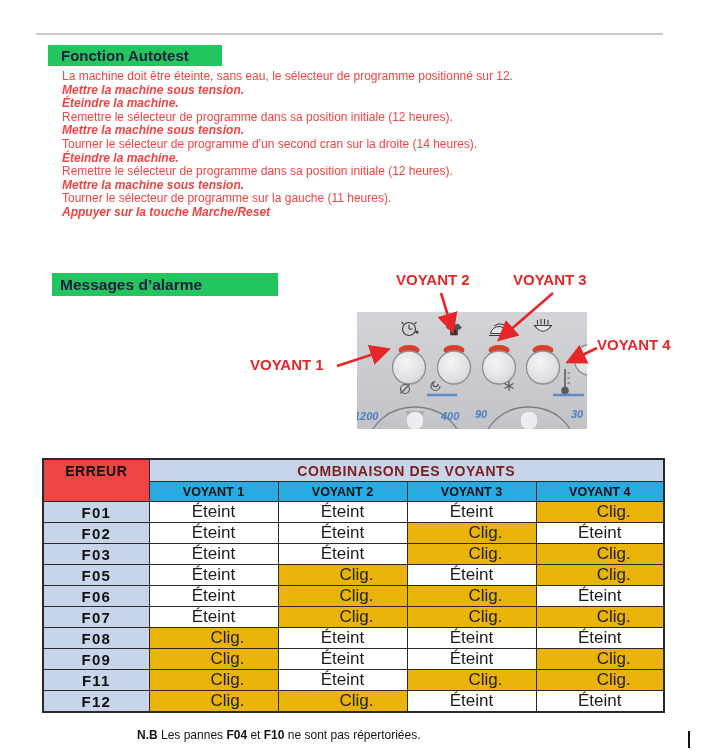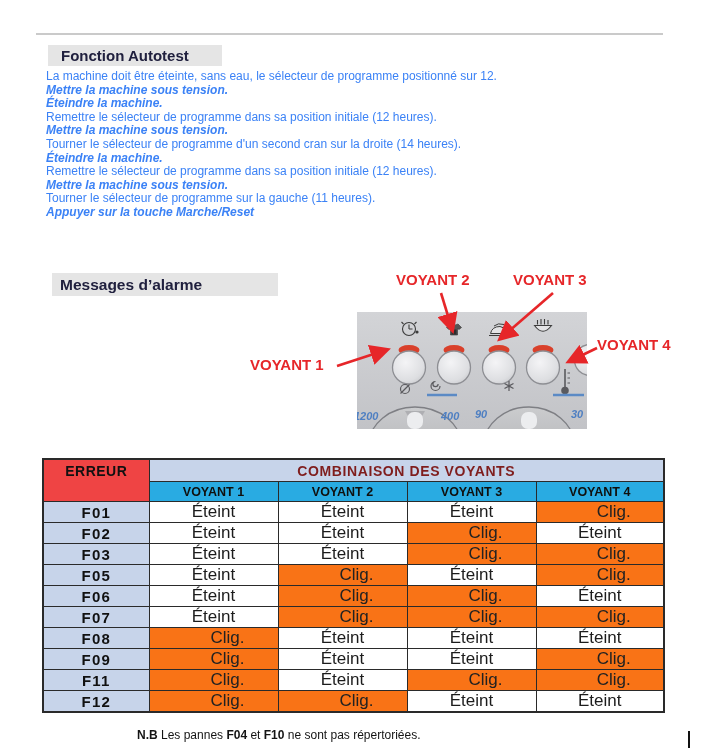--- a/index.html
+++ b/index.html
@@ -1,27 +1,27 @@
 <!DOCTYPE html>
 <html><head>
 <meta charset="utf-8">
 <style>
   html,body{margin:0;padding:0;background:#fff;}
   #page{position:relative;width:728px;height:756px;background:#ffffff;overflow:hidden;
         font-family:"Liberation Sans", sans-serif;color:#151515;}
 
   .top-rule{position:absolute;left:36px;top:33px;width:627px;height:2px;background:#cacaca;}
 
-  .section-header{position:absolute;background:#e5e5e5;color:#20203e;font-weight:bold;
+  .section-header{position:absolute;background:#22c55e;color:#20203e;font-weight:bold;
                   display:flex;align-items:center;}
   .sh1{left:48px;top:45px;width:174px;height:21px;font-size:15px;padding-left:13px;box-sizing:border-box;}
   .sh2{left:52px;top:273px;width:226px;height:23px;font-size:15.5px;padding-left:8px;box-sizing:border-box;}
 
-  .intro{position:absolute;left:46px;top:70px;width:580px;font-size:12px;line-height:13.6px;
-         color:#3b82f6;white-space:nowrap;}
+  .intro{position:absolute;left:62px;top:70px;width:580px;font-size:12px;line-height:13.6px;
+         color:#ef4444;white-space:nowrap;}
   .intro-line.bi{font-weight:bold;font-style:italic;}
 
   .panel-photo{position:absolute;left:357px;top:312px;width:230px;height:117px;}
 
   .arrows-overlay{position:absolute;left:240px;top:262px;width:460px;height:185px;pointer-events:none;}
 
   .voyant-label{position:absolute;color:#e62629;font-weight:bold;font-size:15px;white-space:nowrap;}
   .vl1{left:250px;top:356px;}
   .vl2{left:396px;top:271px;}
   .vl3{left:513px;top:271px;}
@@ -29,21 +29,21 @@
 
   table.voyant-table{position:absolute;left:42px;top:458px;width:621px;border-collapse:collapse;
                      table-layout:fixed;border:2px solid #2a2a2a;}
   .voyant-table th,.voyant-table td{border:1px solid #2a2a2a;text-align:center;padding:0;overflow:hidden;}
   th.erreur-h{background:#ef4444;color:#111;font-size:14px;font-weight:bold;letter-spacing:.5px;
               vertical-align:top;padding-top:3px;height:38px;}
   th.group-h{background:#c7d4ea;color:#7f1d1d;font-size:14px;font-weight:bold;letter-spacing:.6px;height:20px;}
   th.voyant-h{background:#29abe2;color:#10100e;font-size:12.5px;font-weight:bold;height:18px;}
   td.code{background:#c7d4ea;color:#111;font-size:15px;font-weight:bold;letter-spacing:1.2px;height:20px;margin-left:40px;}
   td.state{font-size:17px;color:#1c1c1c;height:20px;background:#ffffff;}
-  td.state.blink{background:#f97316;color:#222;padding-left:28px;}
+  td.state.blink{background:#eab308;color:#222;padding-left:28px;}
 
   .nb-note{position:absolute;left:137px;top:716px;font-size:12px;color:#141414;white-space:nowrap;margin-top:12px;}
   .nb-note .b{font-weight:bold;}
 
   .text-caret{position:absolute;left:688px;top:731px;width:2px;height:17px;background:#111;}
 </style>
 </head>
 <body>
 
 <div id="page">

